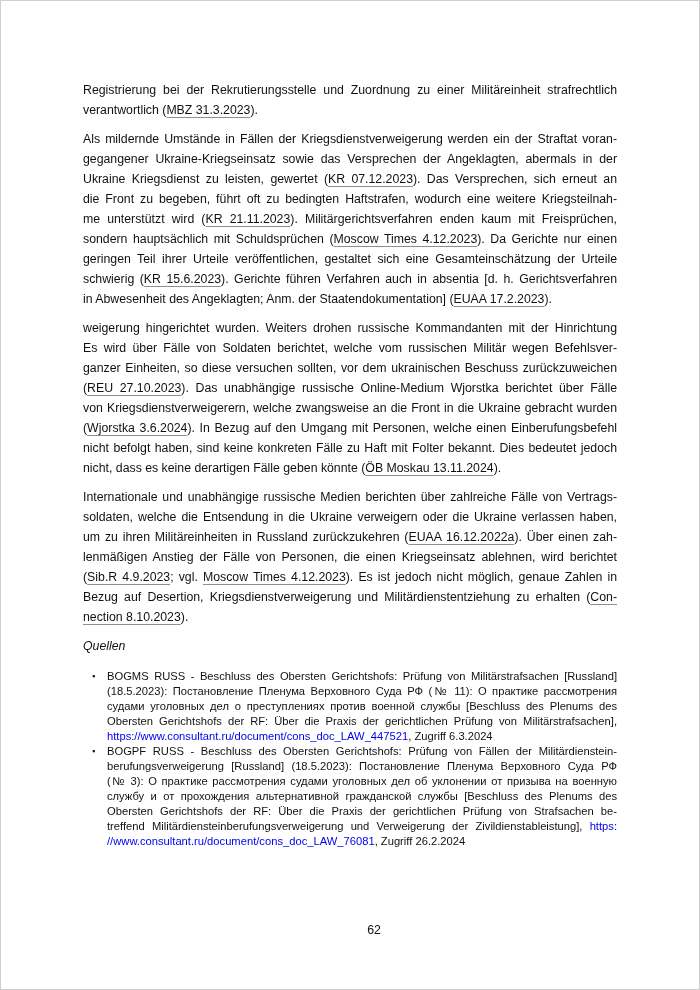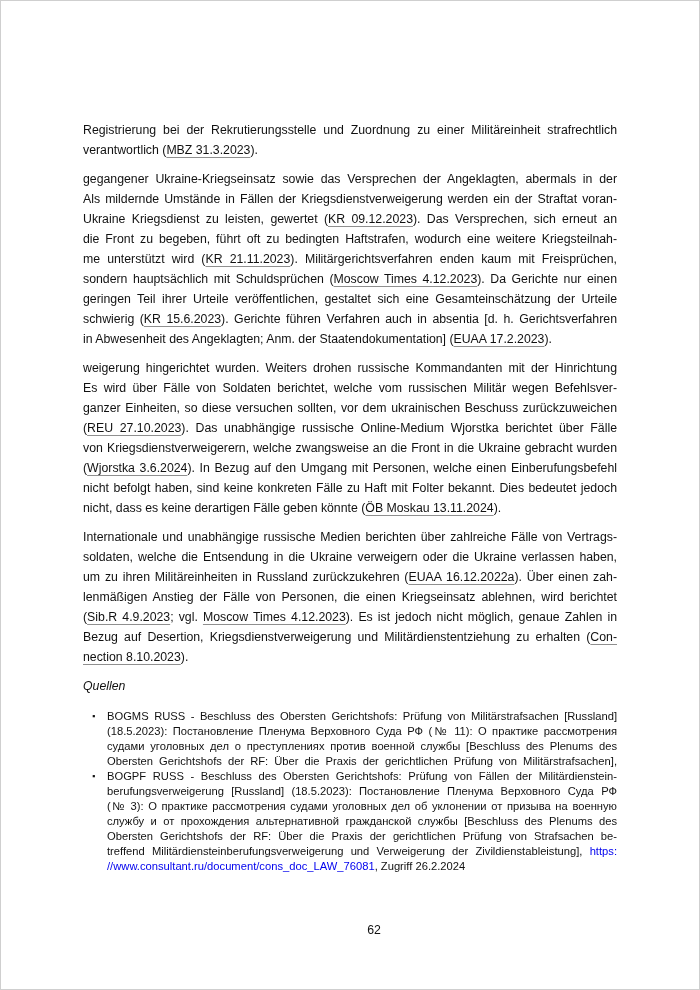--- a/index.html
+++ b/index.html
@@ -4,21 +4,21 @@
 <style>
   html,body{margin:0;padding:0;background:#e9e9e9;}
   .page{
     width:700px;height:990px;background:var(--bg,#fff);
     position:relative;margin:0 auto;
     font-family:"Liberation Sans","DejaVu Sans",sans-serif;
     color:var(--text,#111);
     box-shadow:0 0 0 1px #cfcfcf inset;
     overflow:hidden;
   }
-  .content{position:absolute;left:83px;top:80px;width:534px;margin-top:40px;}
+  .content{position:absolute;left:83px;top:80px;width:534px;}
   .para{font-size:12.3px;line-height:20px;margin:0 0 9px 0;}
   .line{white-space:normal;}
   .just{text-align:justify;text-align-last:justify;}
   .cite{
     text-decoration:underline;
     text-decoration-color:var(--uline,#8f8f8f);
     text-decoration-thickness:1px;
     text-underline-offset:2.5px;
     cursor:pointer;
   }
@@ -42,23 +42,23 @@
 <body>
 
 <div class="page" style="--bg: #ffffff; --text: #111111; --link: #0000EE; --uline: #8f8f8f;">
   <div class="content">
     <div>
         <div class="para">
           <div class="line just"><span>Registrierung bei der Rekrutierungsstelle und Zuordnung zu einer Militäreinheit strafrechtlich</span></div>
           <div class="line"><span>verantwortlich (</span><span class="cite">MBZ 31.3.2023</span><span>).</span></div>
         </div>
         <div class="para">
+          <div class="line just"><span>Als mildernde Umstände in Fällen der Kriegsdienstverweigerung werden ein der Straftat voran-</span></div>
           <div class="line just"><span>gegangener Ukraine-Kriegseinsatz sowie das Versprechen der Angeklagten, abermals in der</span></div>
-          <div class="line just"><span>Als mildernde Umstände in Fällen der Kriegsdienstverweigerung werden ein der Straftat voran-</span></div>
-          <div class="line just"><span>Ukraine Kriegsdienst zu leisten, gewertet (</span><span class="cite">KR 09.12.2023</span><span>). Das Versprechen, sich erneut an</span></div>
+          <div class="line just"><span>Ukraine Kriegsdienst zu leisten, gewertet (</span><span class="cite">KR 07.12.2023</span><span>). Das Versprechen, sich erneut an</span></div>
           <div class="line just"><span>die Front zu begeben, führt oft zu bedingten Haftstrafen, wodurch eine weitere Kriegsteilnah-</span></div>
           <div class="line just"><span>me unterstützt wird (</span><span class="cite">KR 21.11.2023</span><span>). Militärgerichtsverfahren enden kaum mit Freisprüchen,</span></div>
           <div class="line just"><span>sondern hauptsächlich mit Schuldsprüchen (</span><span class="cite">Moscow Times 4.12.2023</span><span>). Da Gerichte nur einen</span></div>
           <div class="line just"><span>geringen Teil ihrer Urteile veröffentlichen, gestaltet sich eine Gesamteinschätzung der Urteile</span></div>
           <div class="line just"><span>schwierig (</span><span class="cite">KR 15.6.2023</span><span>). Gerichte führen Verfahren auch in absentia [d. h. Gerichtsverfahren</span></div>
           <div class="line"><span>in Abwesenheit des Angeklagten; Anm. der Staatendokumentation] (</span><span class="cite">EUAA 17.2.2023</span><span>).</span></div>
         </div>
         <div class="para">
           <div class="line just"><span>weigerung hingerichtet wurden. Weiters drohen russische Kommandanten mit der Hinrichtung</span></div>
           <div class="line just"><span>Es wird über Fälle von Soldaten berichtet, welche vom russischen Militär wegen Befehlsver-</span></div>
@@ -80,20 +80,21 @@
         </div>
       </div>
     <div class="heading">Quellen</div>
     <div class="sources">
         <div class="src-item">
           <span class="bullet">▪</span>
           <div class="line just"><span>BOGMS RUSS - Beschluss des Obersten Gerichtshofs: Prüfung von Militärstrafsachen [Russland]</span></div>
           <div class="line just"><span>(18.5.2023): Постановление Пленума Верховного Суда РФ (№ 11): О практике рассмотрения</span></div>
           <div class="line just"><span>судами уголовных дел о преступлениях против военной службы [Beschluss des Plenums des</span></div>
           <div class="line just"><span>Obersten Gerichtshofs der RF: Über die Praxis der gerichtlichen Prüfung von Militärstrafsachen],</span></div>
+          <div class="line"><span class="url">https://www.consultant.ru/document/cons_doc_LAW_447521</span><span>, Zugriff 6.3.2024</span></div>
         </div>
         <div class="src-item">
           <span class="bullet">▪</span>
           <div class="line just"><span>BOGPF RUSS - Beschluss des Obersten Gerichtshofs: Prüfung von Fällen der Militärdienstein-</span></div>
           <div class="line just"><span>berufungsverweigerung [Russland] (18.5.2023): Постановление Пленума Верховного Суда РФ</span></div>
           <div class="line just"><span>(№ 3): О практике рассмотрения судами уголовных дел об уклонении от призыва на военную</span></div>
           <div class="line just"><span>службу и от прохождения альтернативной гражданской службы [Beschluss des Plenums des</span></div>
           <div class="line just"><span>Obersten Gerichtshofs der RF: Über die Praxis der gerichtlichen Prüfung von Strafsachen be-</span></div>
           <div class="line just"><span>treffend Militärdiensteinberufungsverweigerung und Verweigerung der Zivildienstableistung], </span><span class="url">https:</span></div>
           <div class="line"><span class="url">//www.consultant.ru/document/cons_doc_LAW_76081</span><span>, Zugriff 26.2.2024</span></div>

